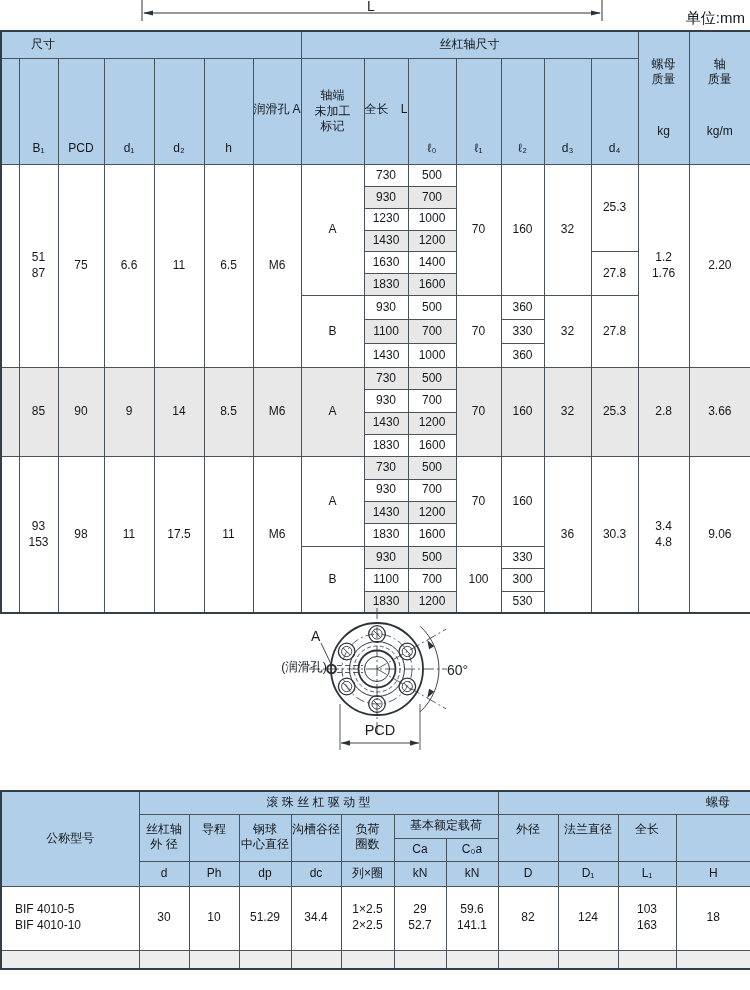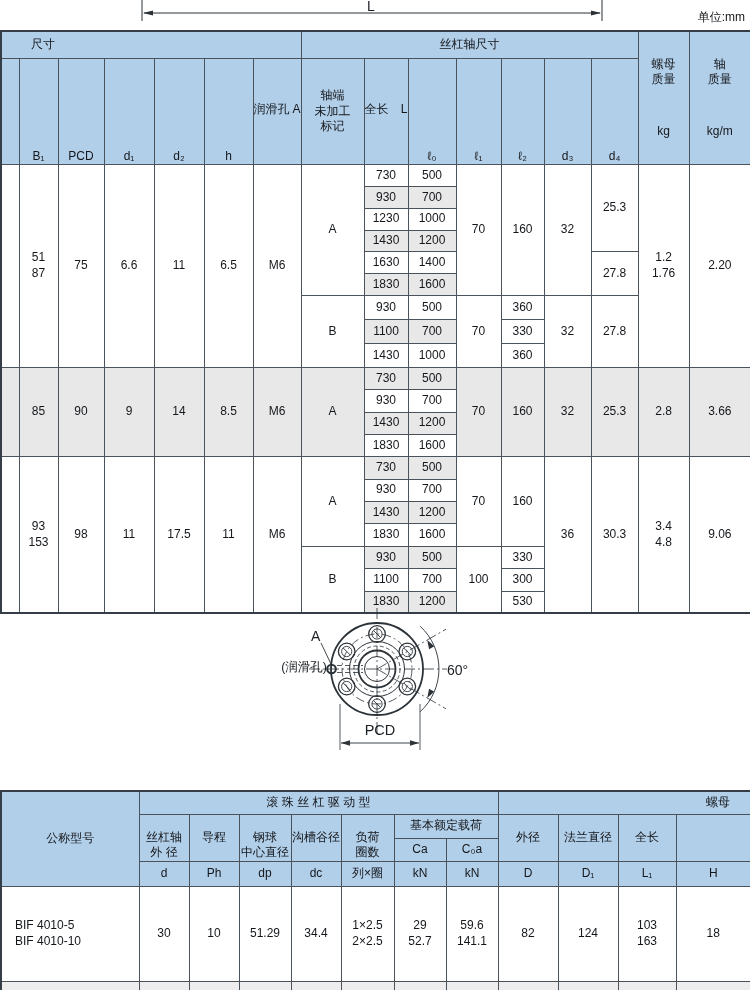--- a/index.html
+++ b/index.html
@@ -10,30 +10,30 @@
      font-size:12px;line-height:1.3;white-space:pre-line;overflow:hidden;}
   .hd{background:#b2cfe9;}
   table.m{top:30px;width:750px;border:2px solid #353e47;}
   table.d{top:790px;width:750px;border:2px solid #353e47;}
   .h1{height:27px}.h2{height:78px}
   .ra{height:21.8px}.rb{height:24px}.r2{height:22.3px}.r3{height:22.4px}
   .gz{background:#e8e8e8}
   tr.blk2 td{background:#e8e8e8}
   tr.blk2 td.wz{background:#fff}
   .lt{text-align:left;padding-left:29px}
-  .bot{vertical-align:bottom;}
+  .bot{vertical-align:bottom;padding-bottom:8px}
   .v76{height:74px;display:flex;flex-direction:row;justify-content:space-between;align-items:center;padding:4px 0 7px;box-sizing:border-box}
   .v103{height:101px;display:flex;flex-direction:column;justify-content:space-between;align-items:center;padding:9px 0 9px;box-sizing:border-box}
-  .topv{vertical-align:top;padding-top:15px}
+  .topv{vertical-align:top;padding-top:7px}
   .model{text-align:left;padding-left:13px}
   .rt{text-align:right;padding-right:20px}
-  .dh1{height:23px}.dh2{height:24px}.dh3{height:23px}.dh4{height:25px}.dbody{height:95px}
+  .dh1{height:23px}.dh2{height:24px}.dh3{height:23px}.dh4{height:25px}.dbody{height:64px}
   tr.cut td{background:#ededed;border-bottom:none;height:17px}
   svg{position:absolute;left:0}
-  .unit{position:absolute;top:9px;right:5px;font-size:12px}
+  .unit{position:absolute;top:9px;right:5px;font-size:15px}
   .dtxt{font-family:"Liberation Sans","DejaVu Sans",sans-serif;fill:#1a1f24}
 </style>
 </head>
 <body>
 
 <div class="page">
 
   <svg style="top:0" width="750" height="28" viewBox="0 0 750 28">
     <line x1="142" y1="0" x2="142" y2="21" stroke="#2b3238" stroke-width="1"></line>
     <line x1="602" y1="0" x2="602" y2="21" stroke="#2b3238" stroke-width="1"></line>

